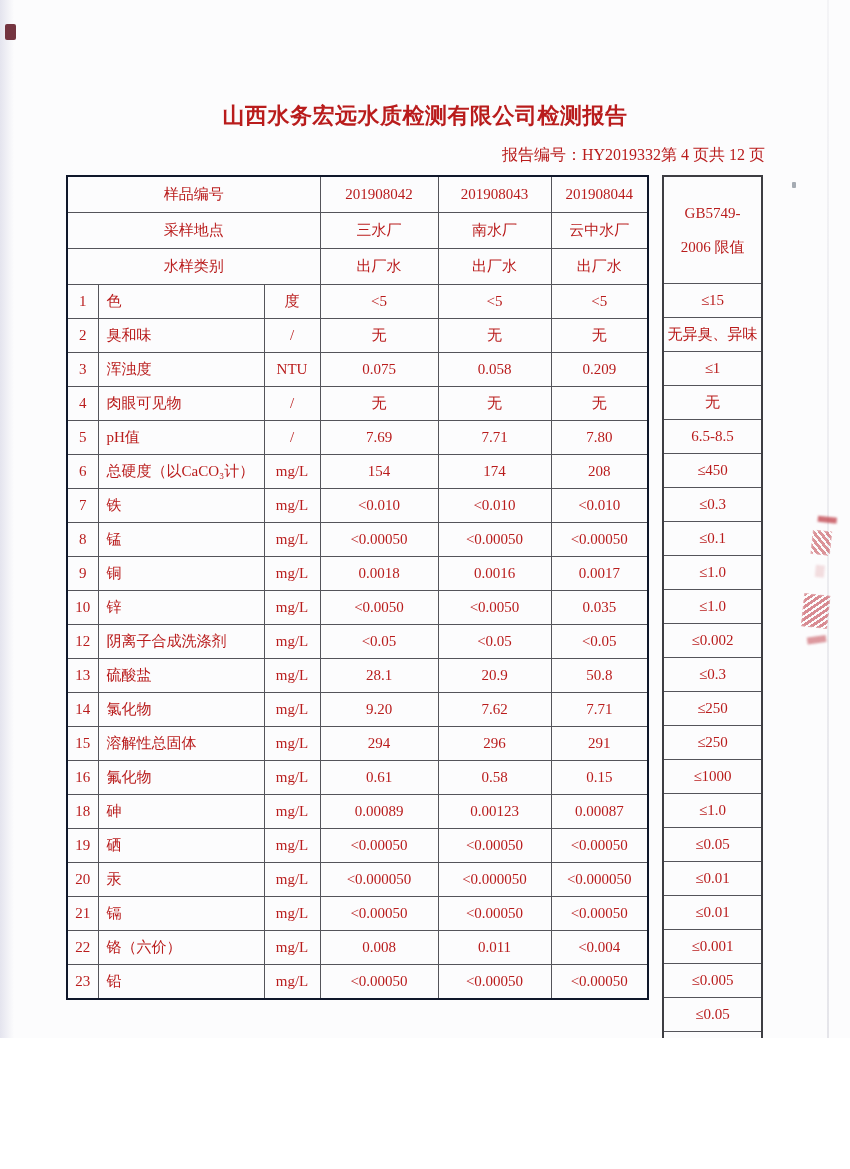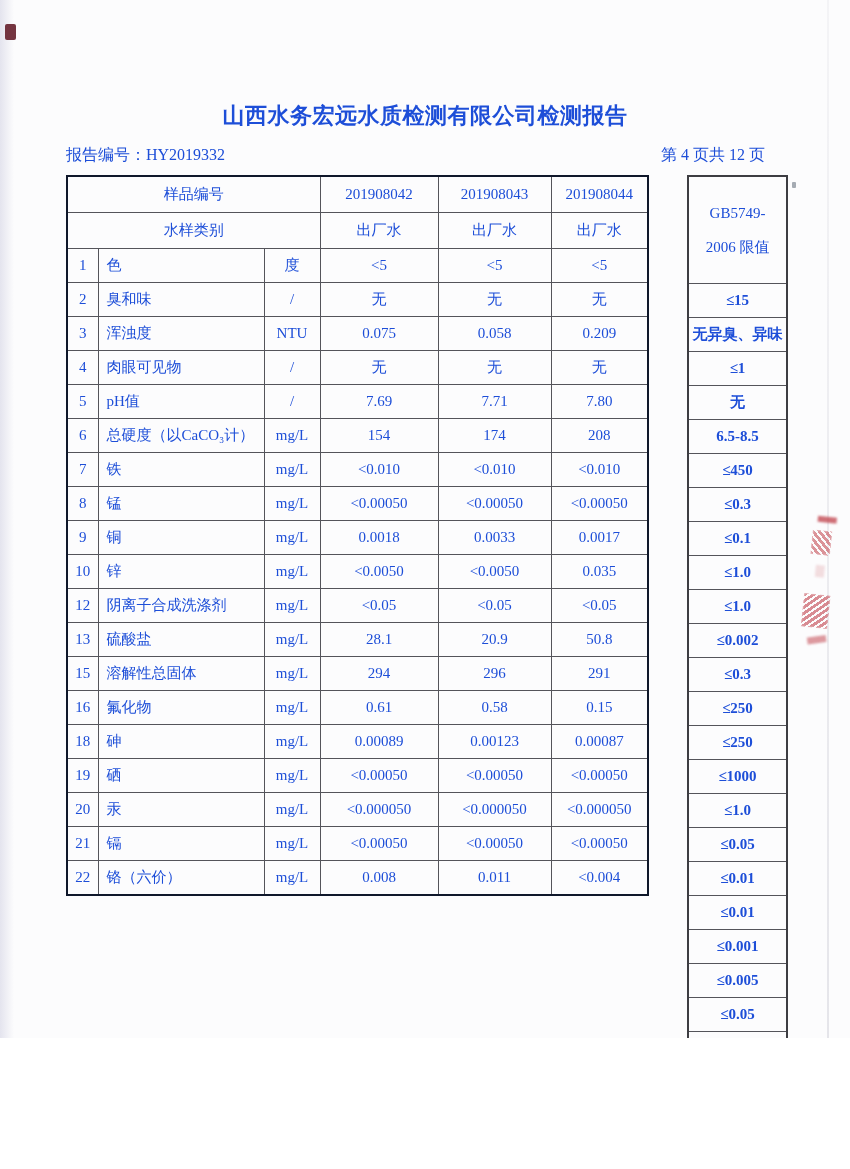--- a/index.html
+++ b/index.html
@@ -1,20 +1,20 @@
 <!DOCTYPE html>
 <html><head>
 <meta charset="utf-8">
 <style>
   html,body{margin:0;padding:0;background:#ffffff;}
   .page{
     position:relative;width:850px;height:1038px;overflow:hidden;
     background:#fcfcfd;
     font-family:"Liberation Serif","DejaVu Serif",serif;
-    color:#1d4ed8;
+    color:#b91c1c;
   }
   
   .edge-left{position:absolute;left:0;top:0;width:14px;height:1169px;
     background:linear-gradient(90deg,#e4e4ee 0%,rgba(252,252,253,0) 100%);}
   .edge-right-line{position:absolute;left:827px;top:0;width:2px;height:1169px;
     background:linear-gradient(180deg,rgba(170,170,185,.10),rgba(170,170,185,.30));}
   .corner-mark{position:absolute;left:5px;top:24px;width:11px;height:16px;
     background:#66202c;border-radius:2px;filter:blur(.6px);opacity:.9;}
   .speck{position:absolute;left:792px;top:182px;width:4px;height:6px;
     background:#8f96a0;opacity:.8;border-radius:1px;}
@@ -28,36 +28,36 @@
     mask:repeating-linear-gradient(45deg,#000 0 3px,transparent 3px 5px);}
   .sp3{top:55px;left:16px;width:9px;height:12px;opacity:.22;}
   .sp4{top:84px;left:7px;width:27px;height:34px;opacity:.8;
     -webkit-mask:repeating-linear-gradient(-40deg,#000 0 3px,transparent 3px 5px);
     mask:repeating-linear-gradient(-40deg,#000 0 3px,transparent 3px 5px);}
   .sp5{top:126px;left:15px;width:19px;height:7px;transform:rotate(-14deg);opacity:.7;}
 
   .title{position:absolute;top:101px;left:0;width:850px;text-align:center;
     font-size:22px;font-weight:bold;letter-spacing:.5px;}
   .meta{position:absolute;top:145px;left:66px;width:699px;
-    display:flex;justify-content:space-between;font-size:16px;}
+    display:flex;justify-content:flex-end;font-size:16px;}
 
   table{border-collapse:collapse;table-layout:fixed;}
   .main-table{position:absolute;left:66px;top:175px;width:581px;
     border:2px solid #0f172a;}
   .limit-table{position:absolute;left:662px;top:175px;width:101px;
-    border:2px solid #3d3d42;margin-left:25px;}
+    border:2px solid #3d3d42;}
   td{border:1px solid #54545a;text-align:center;font-size:15px;padding:0;
     overflow:hidden;white-space:nowrap;}
   .main-table thead td{height:35px;}
   .main-table tbody td{height:33px;}
   .c-name{text-align:left;padding-left:8px;}
   .limit-head{height:106px;font-size:15px;}
   .limit-head div{line-height:1.1;}
   .limit-head .l1{margin-bottom:18px;}
-  .limit-table tbody td{height:33px;font-weight:bold;}
+  .limit-table tbody td{height:33px;}
 </style>
 </head>
 <body>
 
 <div class="page">
   <div class="edge-left"></div>
   <div class="edge-right-line"></div>
   <div class="corner-mark"></div>
   <div class="speck"></div>
 
@@ -78,20 +78,26 @@
         <col style="width:97px">
     </colgroup>
     <thead id="main-thead">
         <tr>
           <td class="hdr-lbl" colspan="3">样品编号</td>
           <td>201908042</td>
           <td>201908043</td>
           <td>201908044</td>
         </tr>
         <tr>
+          <td class="hdr-lbl" colspan="3">采样地点</td>
+          <td>三水厂</td>
+          <td>南水厂</td>
+          <td>云中水厂</td>
+        </tr>
+        <tr>
           <td class="hdr-lbl" colspan="3">水样类别</td>
           <td>出厂水</td>
           <td>出厂水</td>
           <td>出厂水</td>
         </tr>
       </thead>
     <tbody id="main-tbody">
         <tr>
           <td class="c-no">1</td>
           <td class="c-name">色</td>
@@ -154,21 +160,21 @@
           <td class="c-unit">mg/L</td>
           <td>&lt;0.00050</td>
           <td>&lt;0.00050</td>
           <td>&lt;0.00050</td>
         </tr>
         <tr>
           <td class="c-no">9</td>
           <td class="c-name">铜</td>
           <td class="c-unit">mg/L</td>
           <td>0.0018</td>
-          <td>0.0033</td>
+          <td>0.0016</td>
           <td>0.0017</td>
         </tr>
         <tr>
           <td class="c-no">10</td>
           <td class="c-name">锌</td>
           <td class="c-unit">mg/L</td>
           <td>&lt;0.0050</td>
           <td>&lt;0.0050</td>
           <td>0.035</td>
         </tr>
@@ -182,20 +188,28 @@
         </tr>
         <tr>
           <td class="c-no">13</td>
           <td class="c-name">硫酸盐</td>
           <td class="c-unit">mg/L</td>
           <td>28.1</td>
           <td>20.9</td>
           <td>50.8</td>
         </tr>
         <tr>
+          <td class="c-no">14</td>
+          <td class="c-name">氯化物</td>
+          <td class="c-unit">mg/L</td>
+          <td>9.20</td>
+          <td>7.62</td>
+          <td>7.71</td>
+        </tr>
+        <tr>
           <td class="c-no">15</td>
           <td class="c-name">溶解性总固体</td>
           <td class="c-unit">mg/L</td>
           <td>294</td>
           <td>296</td>
           <td>291</td>
         </tr>
         <tr>
           <td class="c-no">16</td>
           <td class="c-name">氟化物</td>
@@ -236,20 +250,28 @@
           <td>&lt;0.00050</td>
           <td>&lt;0.00050</td>
         </tr>
         <tr>
           <td class="c-no">22</td>
           <td class="c-name">铬（六价）</td>
           <td class="c-unit">mg/L</td>
           <td>0.008</td>
           <td>0.011</td>
           <td>&lt;0.004</td>
+        </tr>
+        <tr>
+          <td class="c-no">23</td>
+          <td class="c-name">铅</td>
+          <td class="c-unit">mg/L</td>
+          <td>&lt;0.00050</td>
+          <td>&lt;0.00050</td>
+          <td>&lt;0.00050</td>
         </tr>
       </tbody>
   </table>
 
   <table class="limit-table">
     <thead>
       <tr>
         <td class="limit-head">
           <div class="l1">GB5749-</div>
           <div class="l2">2006 限值</div>

